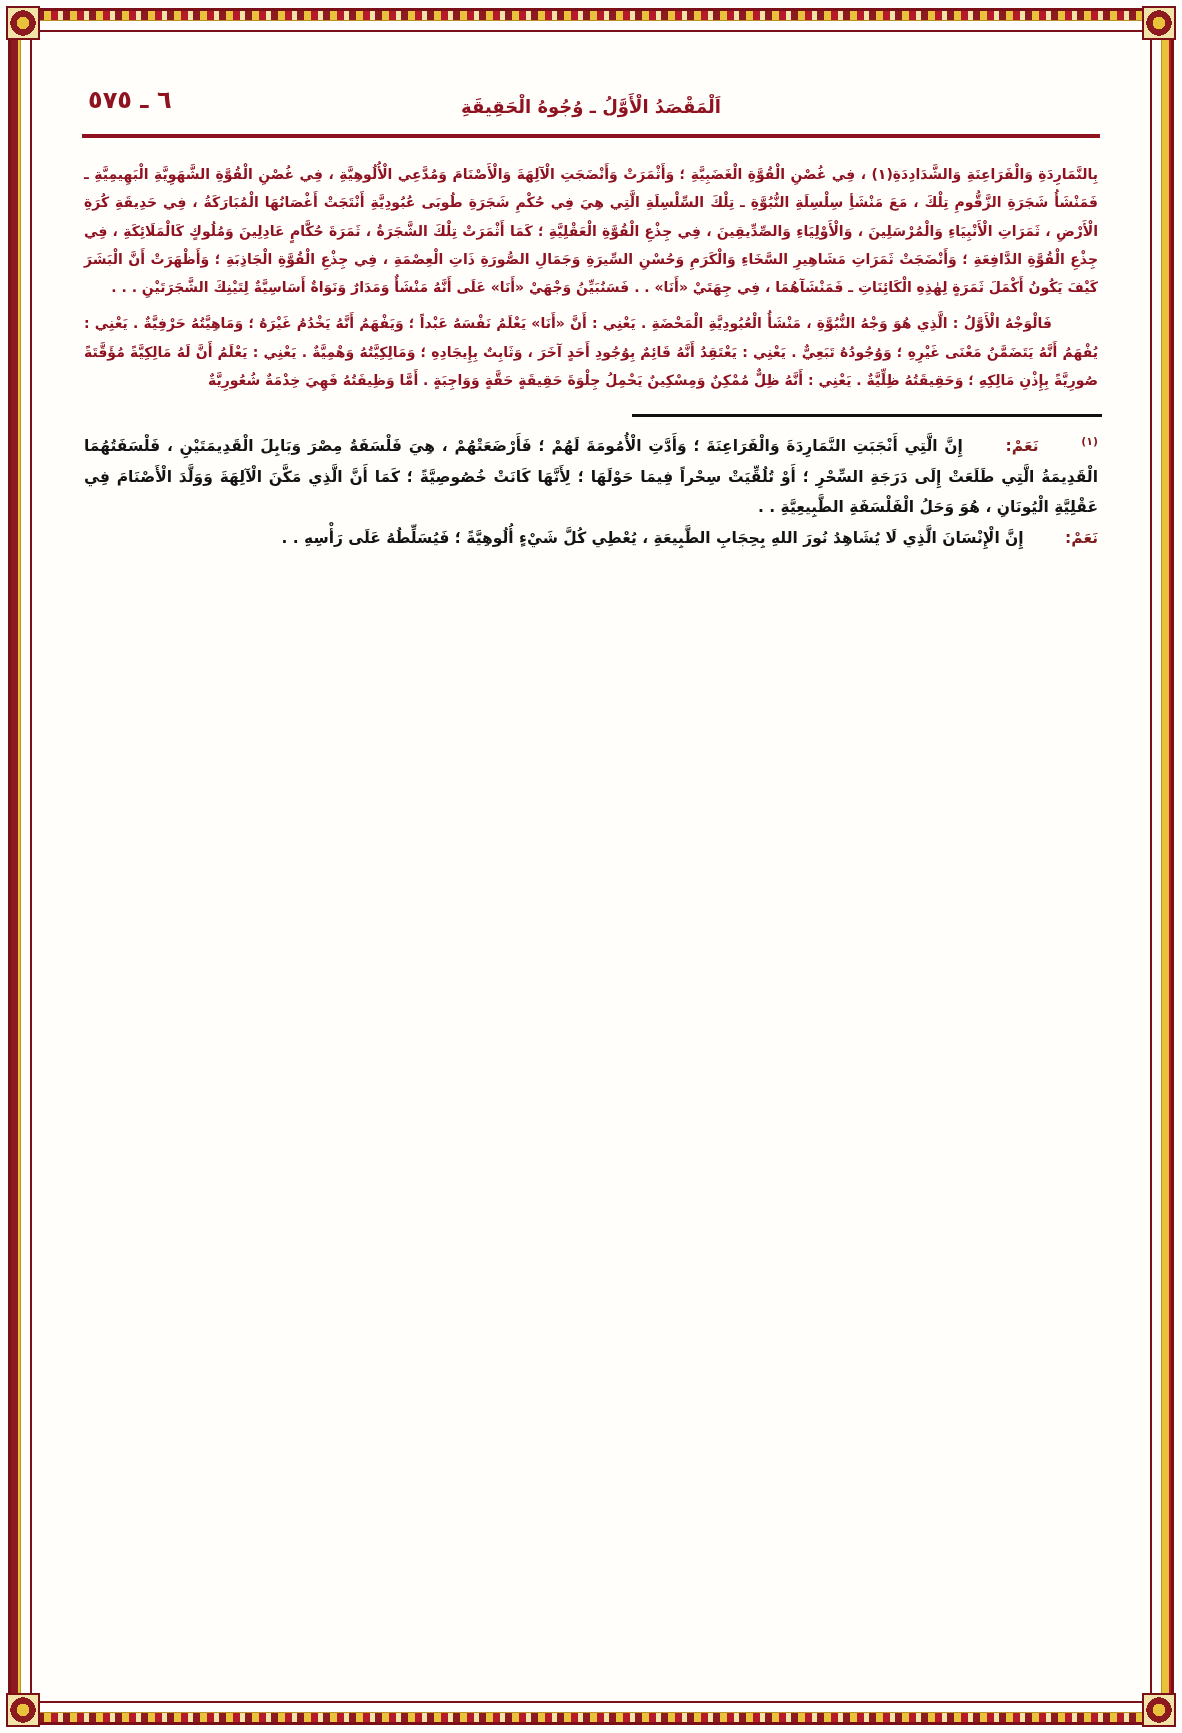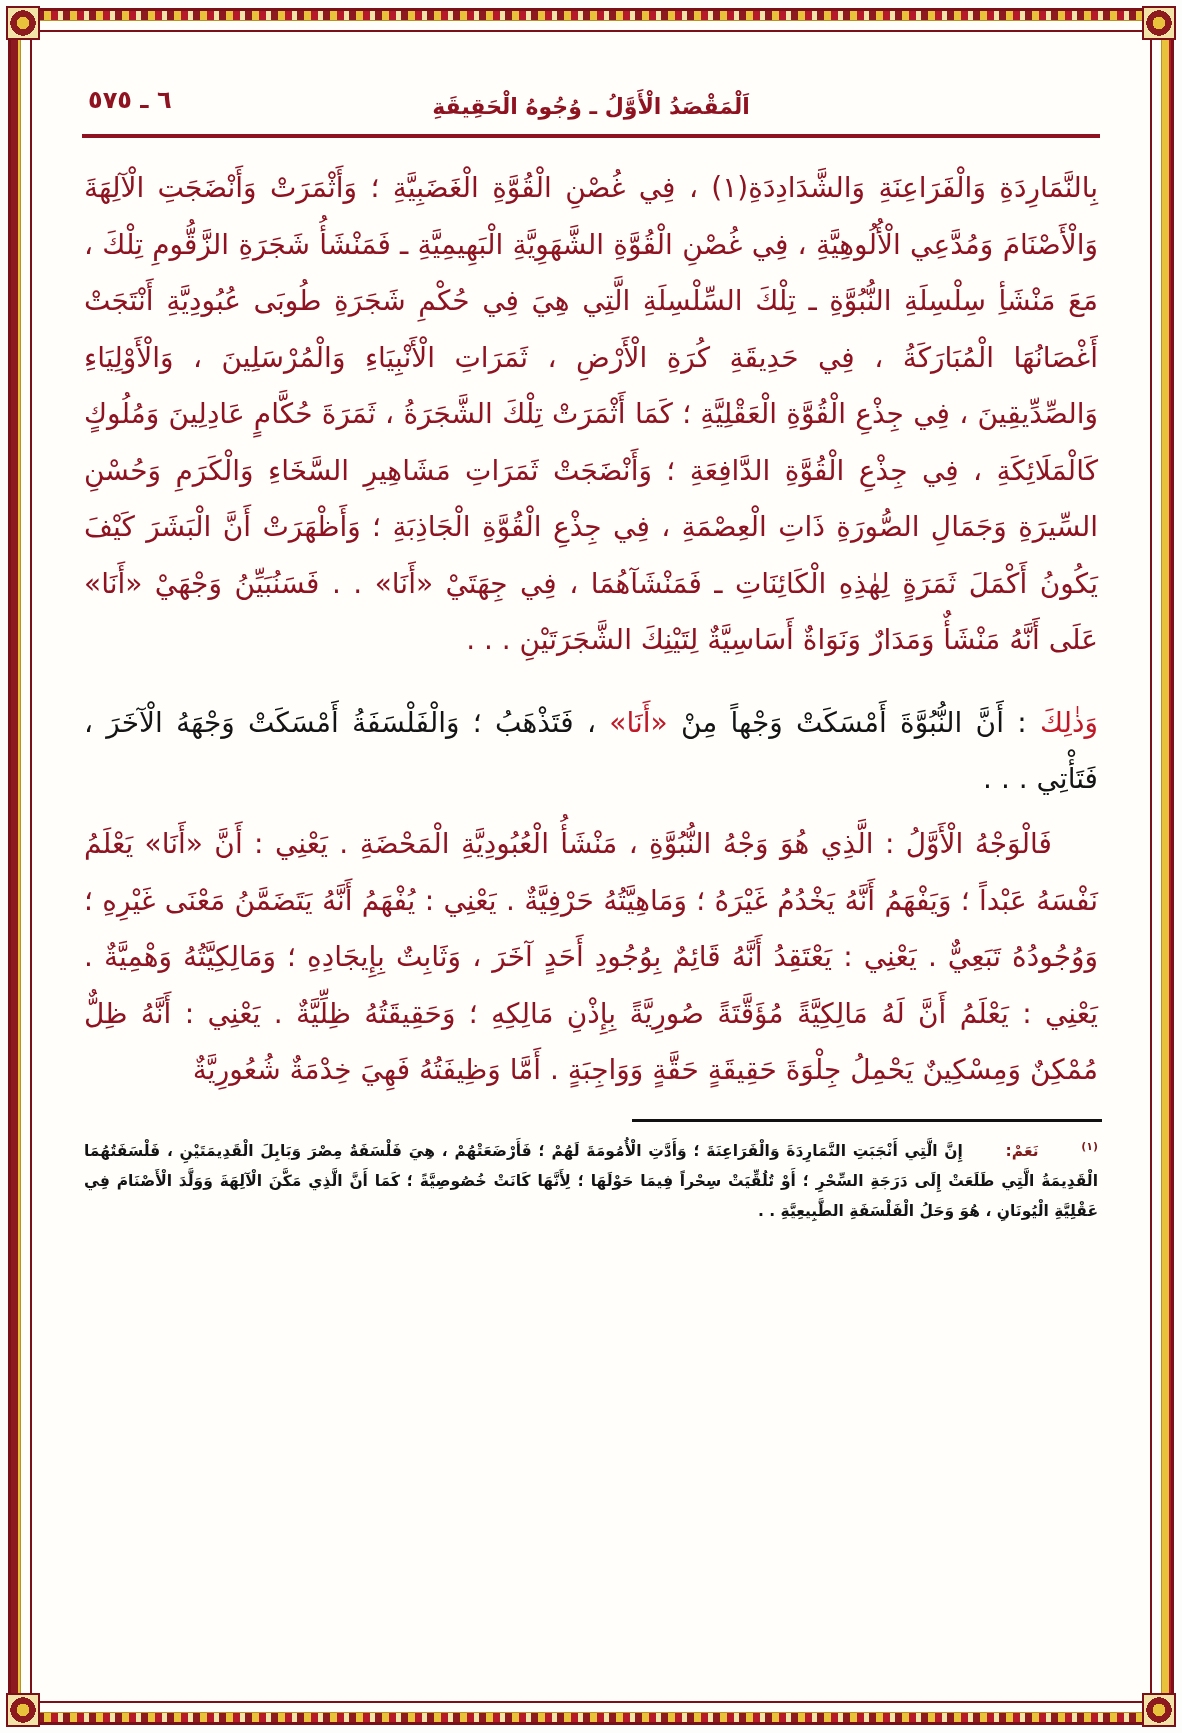--- a/index.html
+++ b/index.html
@@ -70,21 +70,21 @@
   .page-header{
     display:flex;
     flex-direction:row-reverse;
     align-items:center;
     padding:0 8px;
     height:56px;
     gap:36px;
   }
   .header-title{
     color:#8e1220;
-    font-size:22px;
+    font-size:18px;
     font-weight:bold;
     letter-spacing:0px;
     flex:1;
     text-align:center;
     margin-top:12px;
   }
   .header-page{
     color:#8e1220;
     font-size:24px;
     font-weight:bold;
@@ -97,23 +97,23 @@
     border-top:3px solid #8e1220;
     border-bottom:1px solid #8e1220;
     margin:6px 2px 22px 2px;
   }
 
   
   .body-text{
     direction:rtl;
     text-align:justify;
     color:#8e1220;
-    font-size:28px;
+    font-size:14px;
     line-height:2.02;
-    font-weight:normal;
+    font-weight:bold;
     padding:0 4px;
   }
   .para{ margin:0 0 2px 0; }
   .para.dark{ color:#141414; }
   .para.spaced{ margin-top:26px; }
   .para.indent{ text-indent:46px;margin-top:8px; }
   .hl{ color:#c01826; }
 
   
   .footnote-wrap{
@@ -163,30 +163,33 @@
     <div class="page-header">
       <div class="header-page">٦ ـ ٥٧٥</div>
       <div class="header-title">اَلْمَقْصَدُ الْأَوَّلُ ـ وُجُوهُ الْحَقِيقَةِ</div>
       <div style="min-width:120px"></div>
     </div>
     <div class="header-rule"></div>
 
     <div class="body-text">
       <p class="para">بِالنَّمَارِدَةِ وَالْفَرَاعِنَةِ وَالشَّدَادِدَةِ(١) ، فِي غُصْنِ الْقُوَّةِ الْغَضَبِيَّةِ ؛ وَأَثْمَرَتْ وَأَنْضَجَتِ الْآلِهَةَ وَالْأَصْنَامَ وَمُدَّعِي الْأُلُوهِيَّةِ ، فِي غُصْنِ الْقُوَّةِ الشَّهَوِيَّةِ الْبَهِيمِيَّةِ ـ فَمَنْشَأُ شَجَرَةِ الزَّقُّومِ تِلْكَ ، مَعَ مَنْشَأِ سِلْسِلَةِ النُّبُوَّةِ ـ تِلْكَ السِّلْسِلَةِ الَّتِي هِيَ فِي حُكْمِ شَجَرَةِ طُوبَى عُبُودِيَّةِ أَنْتَجَتْ أَغْصَانُهَا الْمُبَارَكَةُ ، فِي حَدِيقَةِ كُرَةِ الْأَرْضِ ، ثَمَرَاتِ الْأَنْبِيَاءِ وَالْمُرْسَلِينَ ، وَالْأَوْلِيَاءِ وَالصِّدِّيقِينَ ، فِي جِذْعِ الْقُوَّةِ الْعَقْلِيَّةِ ؛ كَمَا أَثْمَرَتْ تِلْكَ الشَّجَرَةُ ، ثَمَرَةَ حُكَّامٍ عَادِلِينَ وَمُلُوكٍ كَالْمَلَائِكَةِ ، فِي جِذْعِ الْقُوَّةِ الدَّافِعَةِ ؛ وَأَنْضَجَتْ ثَمَرَاتِ مَشَاهِيرِ السَّخَاءِ وَالْكَرَمِ وَحُسْنِ السِّيرَةِ وَجَمَالِ الصُّورَةِ ذَاتِ الْعِصْمَةِ ، فِي جِذْعِ الْقُوَّةِ الْجَاذِبَةِ ؛ وَأَظْهَرَتْ أَنَّ الْبَشَرَ كَيْفَ يَكُونُ أَكْمَلَ ثَمَرَةٍ لِهٰذِهِ الْكَائِنَاتِ ـ فَمَنْشَآهُمَا ، فِي جِهَتَيْ «أَنَا» . . فَسَنُبَيِّنُ وَجْهَيْ «أَنَا» عَلَى أَنَّهُ مَنْشَأٌ وَمَدَارٌ وَنَوَاةٌ أَسَاسِيَّةٌ لِتَيْنِكَ الشَّجَرَتَيْنِ . . .</p>
 
-      <p class="para dark spaced"><span class="hl">وَذٰلِكَ</span> : أَنَّ النُّبُوَّةَ أَمْسَكَتْ وَجْهاً مِنْ <span class="hl">«أَنَا»</span> ، فَتَذْهَبُ ؛ وَالْفَلْسَفَةُ أَمْسَكَتْ وَجْهَهُ الْآخَرَ ، فَتَأْتِي . . .</p>
 
       <p class="para spaced indent">فَالْوَجْهُ الْأَوَّلُ : الَّذِي هُوَ وَجْهُ النُّبُوَّةِ ، مَنْشَأُ الْعُبُودِيَّةِ الْمَحْضَةِ . يَعْنِي : أَنَّ «أَنَا» يَعْلَمُ نَفْسَهُ عَبْداً ؛ وَيَفْهَمُ أَنَّهُ يَخْدُمُ غَيْرَهُ ؛ وَمَاهِيَّتُهُ حَرْفِيَّةٌ . يَعْنِي : يُفْهَمُ أَنَّهُ يَتَضَمَّنُ مَعْنَى غَيْرِهِ ؛ وَوُجُودُهُ تَبَعِيٌّ . يَعْنِي : يَعْتَقِدُ أَنَّهُ قَائِمٌ بِوُجُودِ أَحَدٍ آخَرَ ، وَثَابِتٌ بِإِيجَادِهِ ؛ وَمَالِكِيَّتُهُ وَهْمِيَّةٌ . يَعْنِي : يَعْلَمُ أَنَّ لَهُ مَالِكِيَّةً مُؤَقَّتَةً صُورِيَّةً بِإِذْنِ مَالِكِهِ ؛ وَحَقِيقَتُهُ ظِلِّيَّةٌ . يَعْنِي : أَنَّهُ ظِلٌّ مُمْكِنٌ وَمِسْكِينٌ يَحْمِلُ جِلْوَةَ حَقِيقَةٍ حَقَّةٍ وَوَاجِبَةٍ . أَمَّا وَظِيفَتُهُ فَهِيَ خِدْمَةٌ شُعُورِيَّةٌ</p>
     </div>
 
     <div class="footnote-wrap">
       <div class="footnote-rule"></div>
       <div class="footnote">
         <p>
           <span class="fn-mark fn-lead">(١)</span>
           <span class="fn-lead">نَعَمْ:</span>
           <span>إِنَّ الَّتِي أَنْجَبَتِ النَّمَارِدَةَ وَالْفَرَاعِنَةَ ؛ وَأَدَّتِ الْأُمُومَةَ لَهُمْ ؛ فَأَرْضَعَتْهُمْ ، هِيَ فَلْسَفَةُ مِصْرَ وَبَابِلَ الْقَدِيمَتَيْنِ ، فَلْسَفَتُهُمَا الْقَدِيمَةُ الَّتِي طَلَعَتْ إِلَى دَرَجَةِ السِّحْرِ ؛ أَوْ تُلُقِّيَتْ سِحْراً فِيمَا حَوْلَهَا ؛ لِأَنَّهَا كَانَتْ خُصُوصِيَّةً ؛ كَمَا أَنَّ الَّذِي مَكَّنَ الْآلِهَةَ وَوَلَّدَ الْأَصْنَامَ فِي عَقْلِيَّةِ الْيُونَانِ ، هُوَ وَحَلُ الْفَلْسَفَةِ الطَّبِيعِيَّةِ . .</span>
         </p>
+        <p>
+          <span class="fn-lead">نَعَمْ:</span>
+          <span>إِنَّ الْإِنْسَانَ الَّذِي لَا يُشَاهِدُ نُورَ اللهِ بِحِجَابِ الطَّبِيعَةِ ، يُعْطِي كُلَّ شَيْءٍ أُلُوهِيَّةً ؛ فَيُسَلِّطُهُ عَلَى رَأْسِهِ . .</span>
+        </p>
       </div>
     </div>
 
   </div>
 </div>
 
 </body></html>

